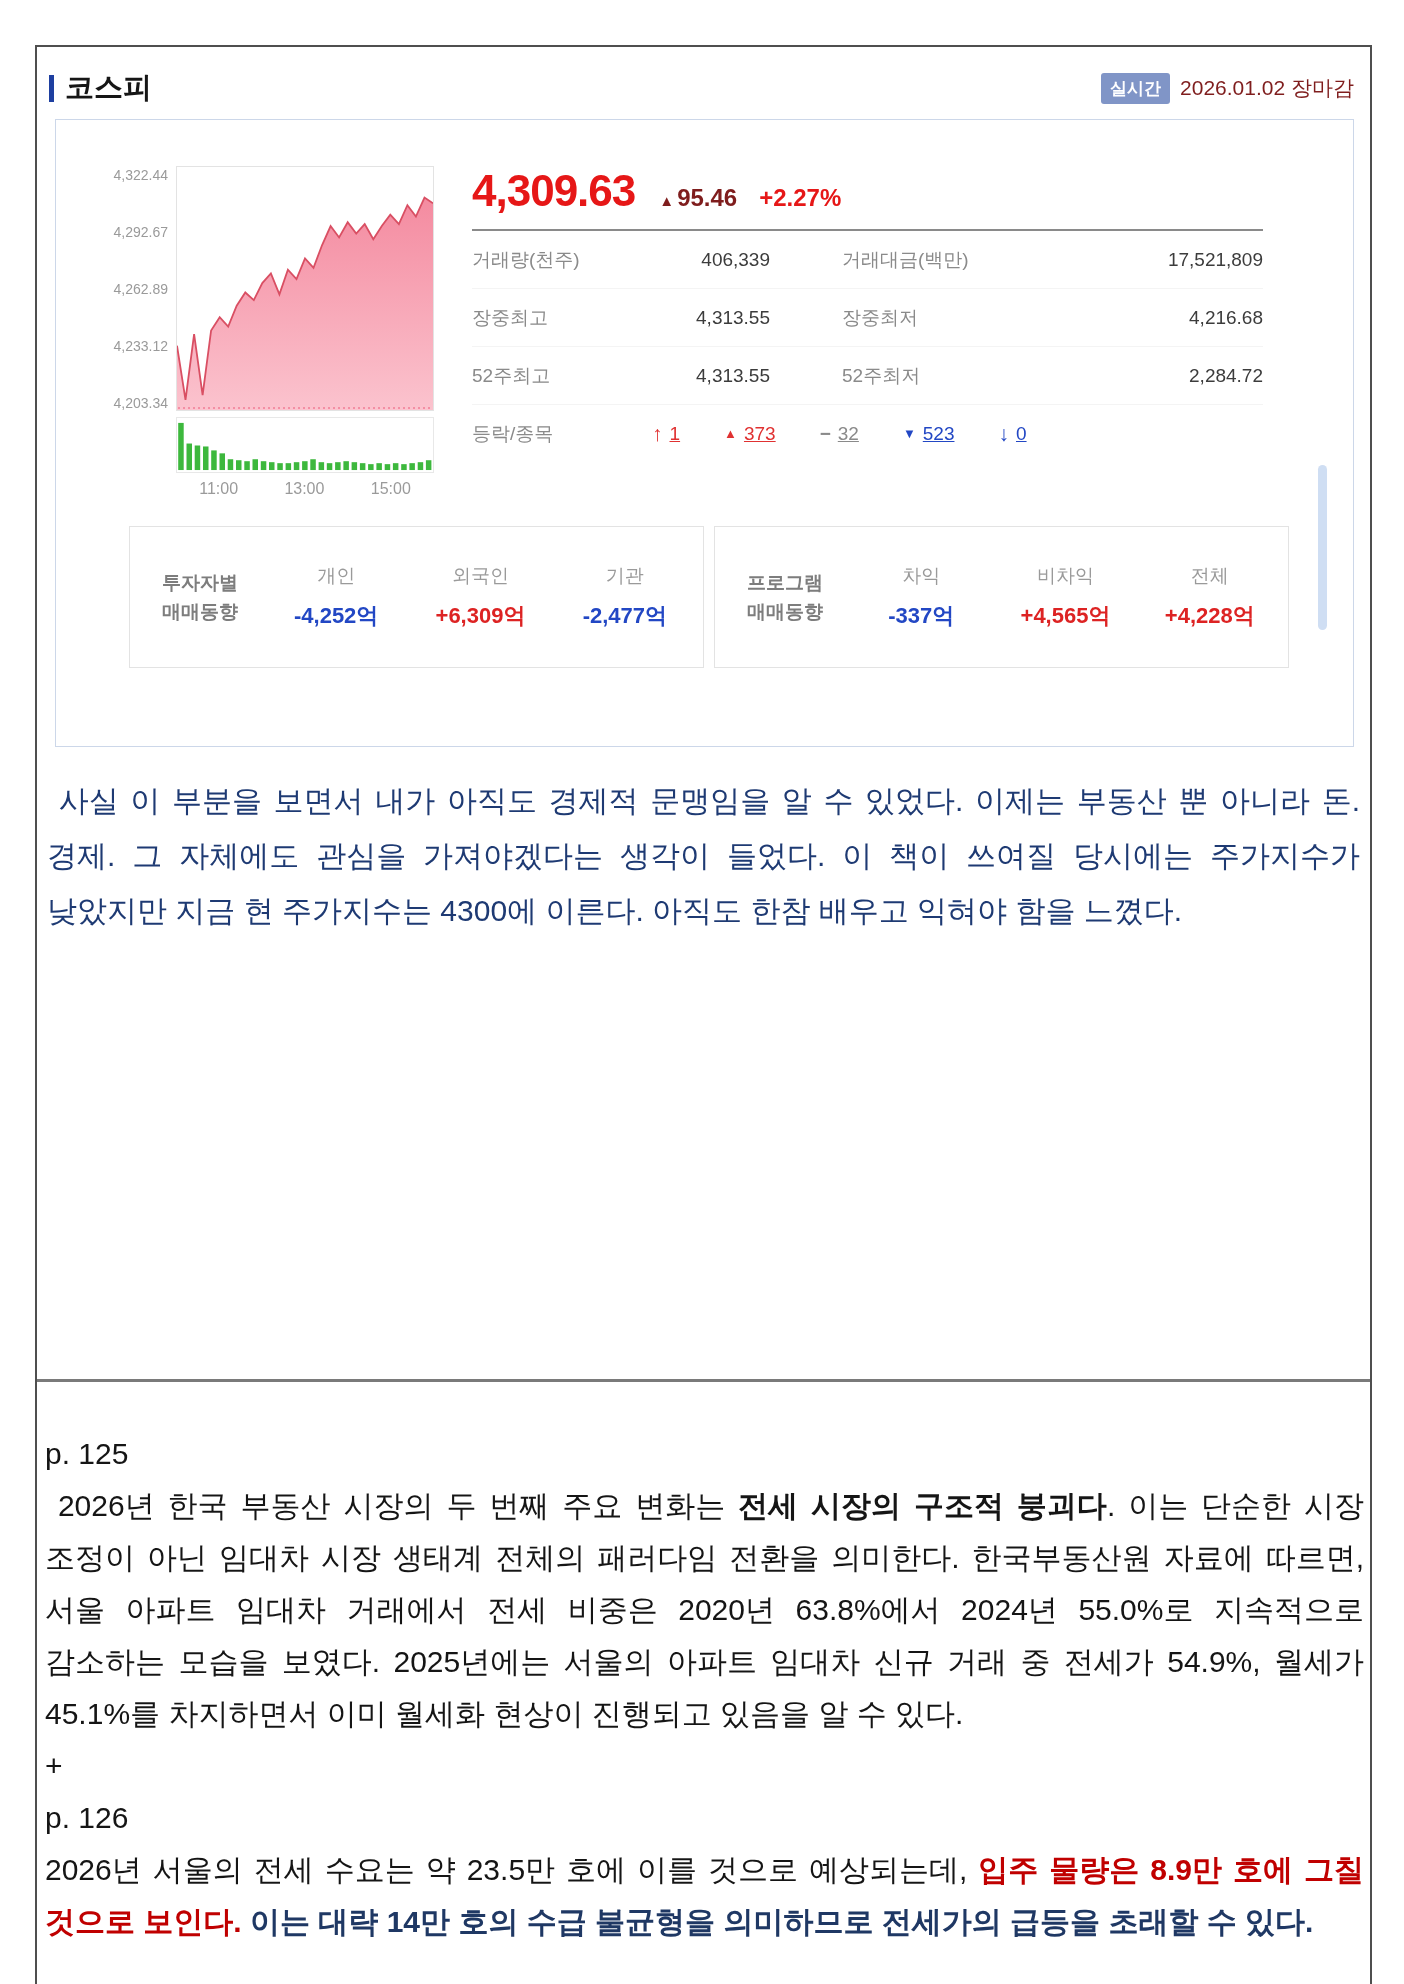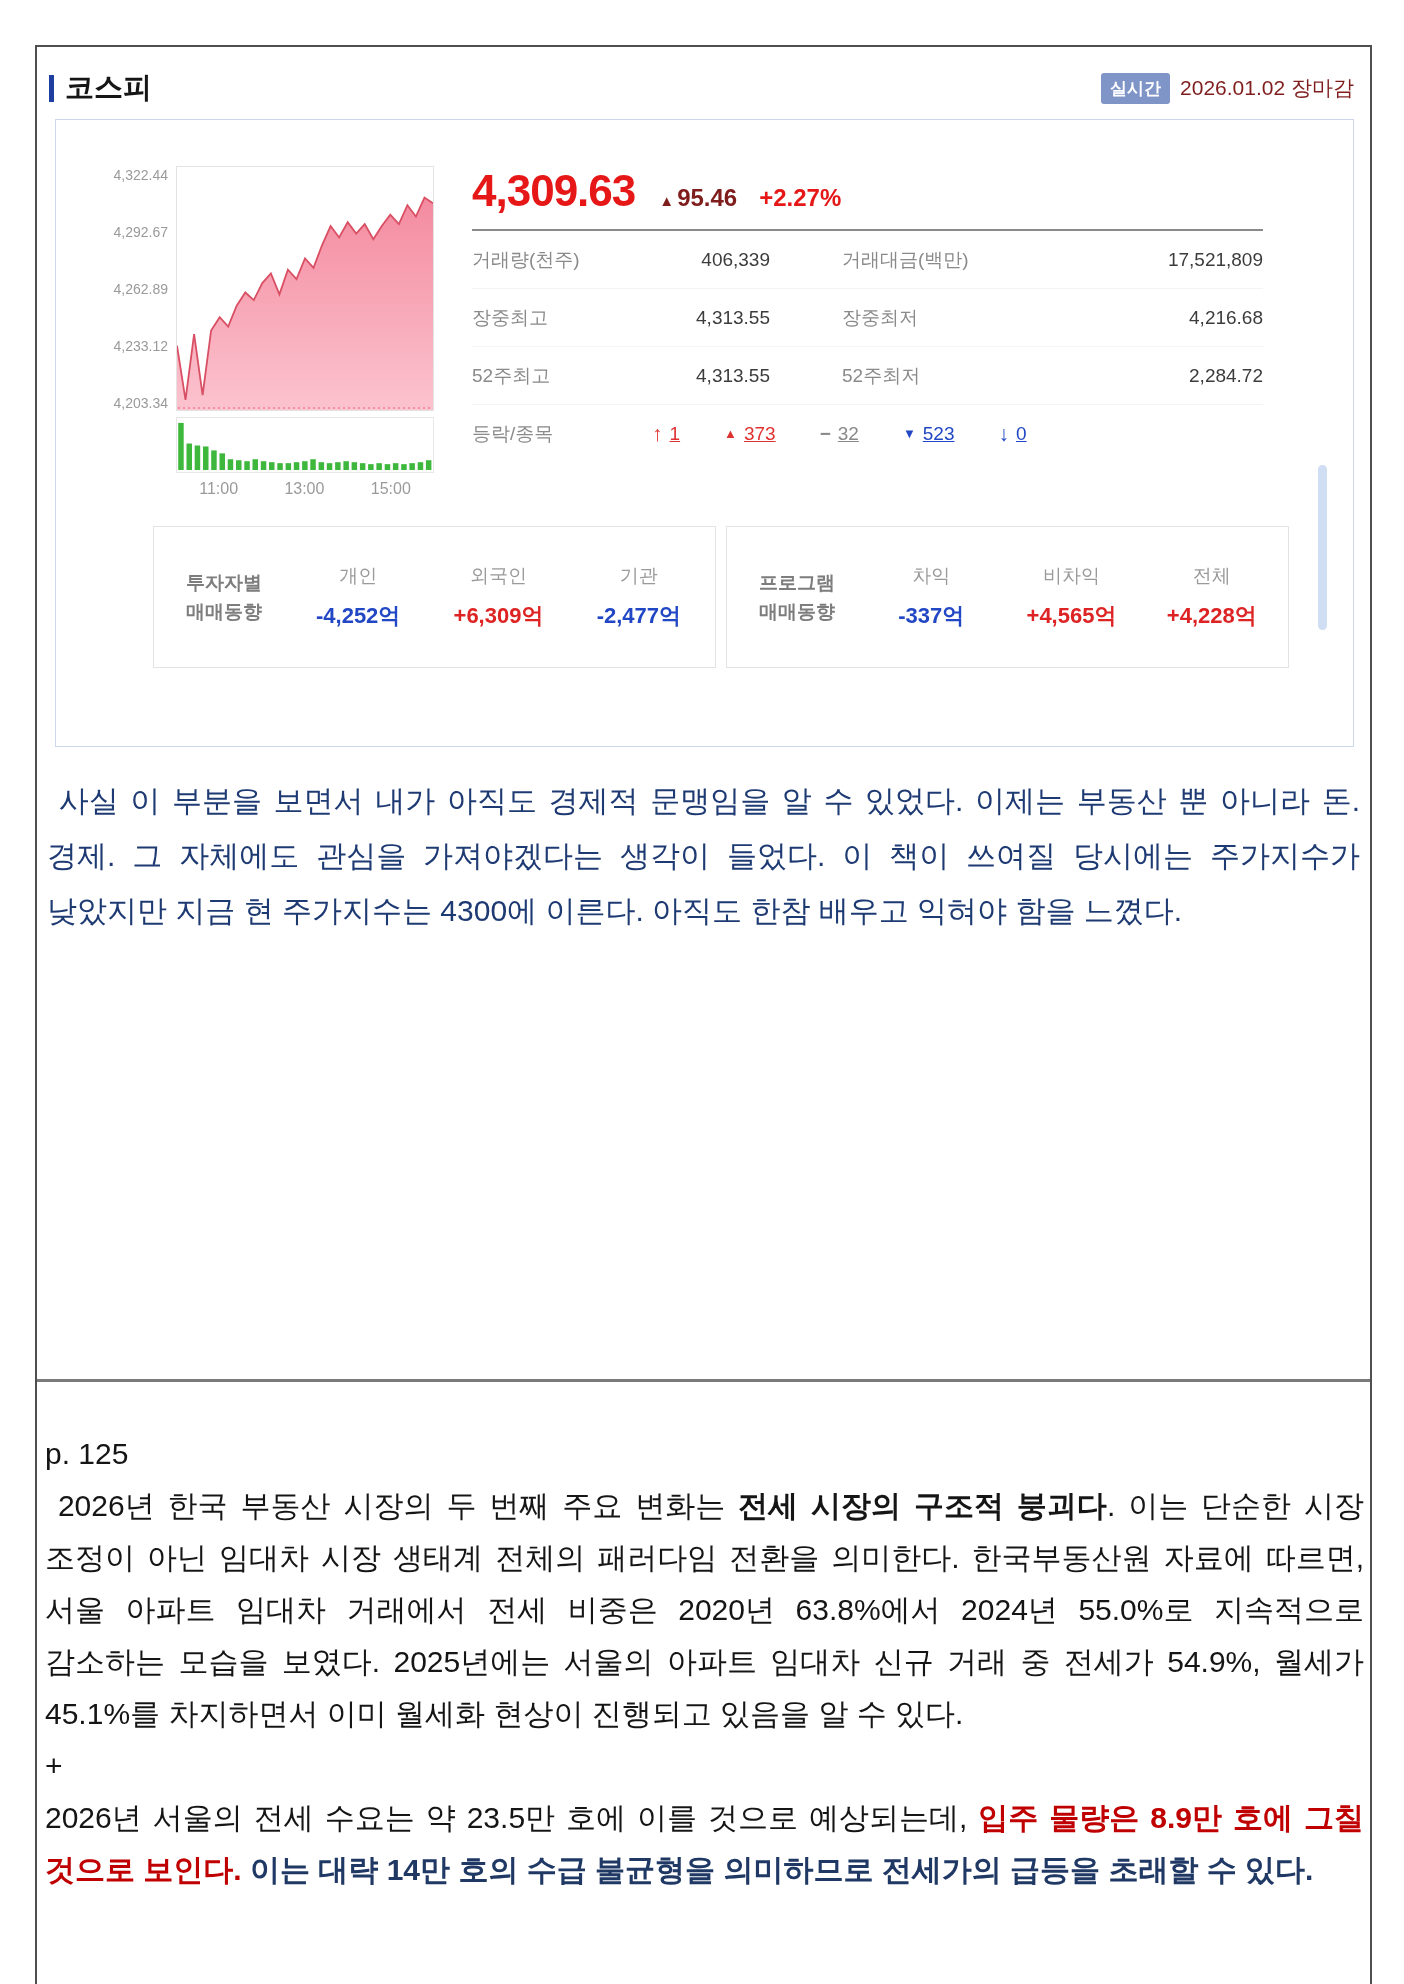--- a/index.html
+++ b/index.html
@@ -60,21 +60,21 @@
   .uditem{display:flex;align-items:center;gap:7px;}
   .g-arrow{font-size:21px;font-weight:bold;}
   .g-tri{font-size:13px;}
   .g-dash{font-size:19px;font-weight:bold;}
   .udval{font-size:19px;text-decoration:underline;cursor:pointer;}
   .c-red{color:#e03131;}
   .c-gray{color:#8a8a8a;}
   .c-blue{color:#2247c4;}
   .scroll-thumb{position:absolute;right:26px;top:345px;width:9px;height:165px;background:#cfdef3;border-radius:5px;}
 
-  .panels{display:flex;gap:10px;margin-top:28px;margin-left:28px;margin-right:34px;padding-left:37px;}
+  .panels{display:flex;gap:10px;margin-top:28px;margin-left:4px;margin-right:34px;padding-left:37px;}
   .panel{flex:1;border:1px solid #e3e3e3;height:142px;display:flex;align-items:center;padding:0 6px;box-sizing:border-box;}
   .ptitle{width:128px;text-align:center;font-size:19px;font-weight:bold;color:#7d7d7d;line-height:1.55;}
   .pcol{flex:1;text-align:center;}
   .plab{font-size:19px;color:#9a9a9a;margin-bottom:12px;}
   .pval{font-size:22px;font-weight:bold;}
   .v-blue{color:#2247c4;}
   .v-red{color:#dd2323;}
 
   
   .section1{margin:26px 2px 0 2px;font-size:30px;line-height:55px;color:#1e3a73;
@@ -277,16 +277,17 @@
     </div>
 
     <div class="section1"> 사실 이 부분을 보면서 내가 아직도 경제적 문맹임을 알 수 있었다. 이제는 부동산 뿐 아니라 돈. 경제. 그 자체에도 관심을 가져야겠다는 생각이 들었다. 이 책이 쓰여질 당시에는 주가지수가 낮았지만 지금 현 주가지수는 4300에 이른다. 아직도 한참 배우고 익혀야 함을 느꼈다.</div>
 
   </div>
 
   <div class="cell2">
     <div class="p-label">p. 125</div>
     <div class="para"><span> 2026년 한국 부동산 시장의 두 번째 주요 변화는 </span><span class="bold-black">전세 시장의 구조적 붕괴다</span><span>. 이는 단순한 시장 조정이 아닌 임대차 시장 생태계 전체의 패러다임 전환을 의미한다. 한국부동산원 자료에 따르면, 서울 아파트 임대차 거래에서 전세 비중은 2020년 63.8%에서 2024년 55.0%로 지속적으로 감소하는 모습을 보였다. 2025년에는 서울의 아파트 임대차 신규 거래 중 전세가 54.9%, 월세가 45.1%를 차지하면서 이미 월세화 현상이 진행되고 있음을 알 수 있다.</span></div>
     <div class="p-label">+</div>
+    <div class="p-label">p. 126</div>
     <div class="para"><span>2026년 서울의 전세 수요는 약 23.5만 호에 이를 것으로 예상되는데, </span><span class="seg-red">입주 물량은 8.9만 호에 그칠 것으로 보인다.</span><span class="seg-blue"> 이는 대략 14만 호의 수급 불균형을 의미하므로 전세가의 급등을 초래할 수 있다.</span></div>
   </div>
 
 </div>
 
 </body></html>

